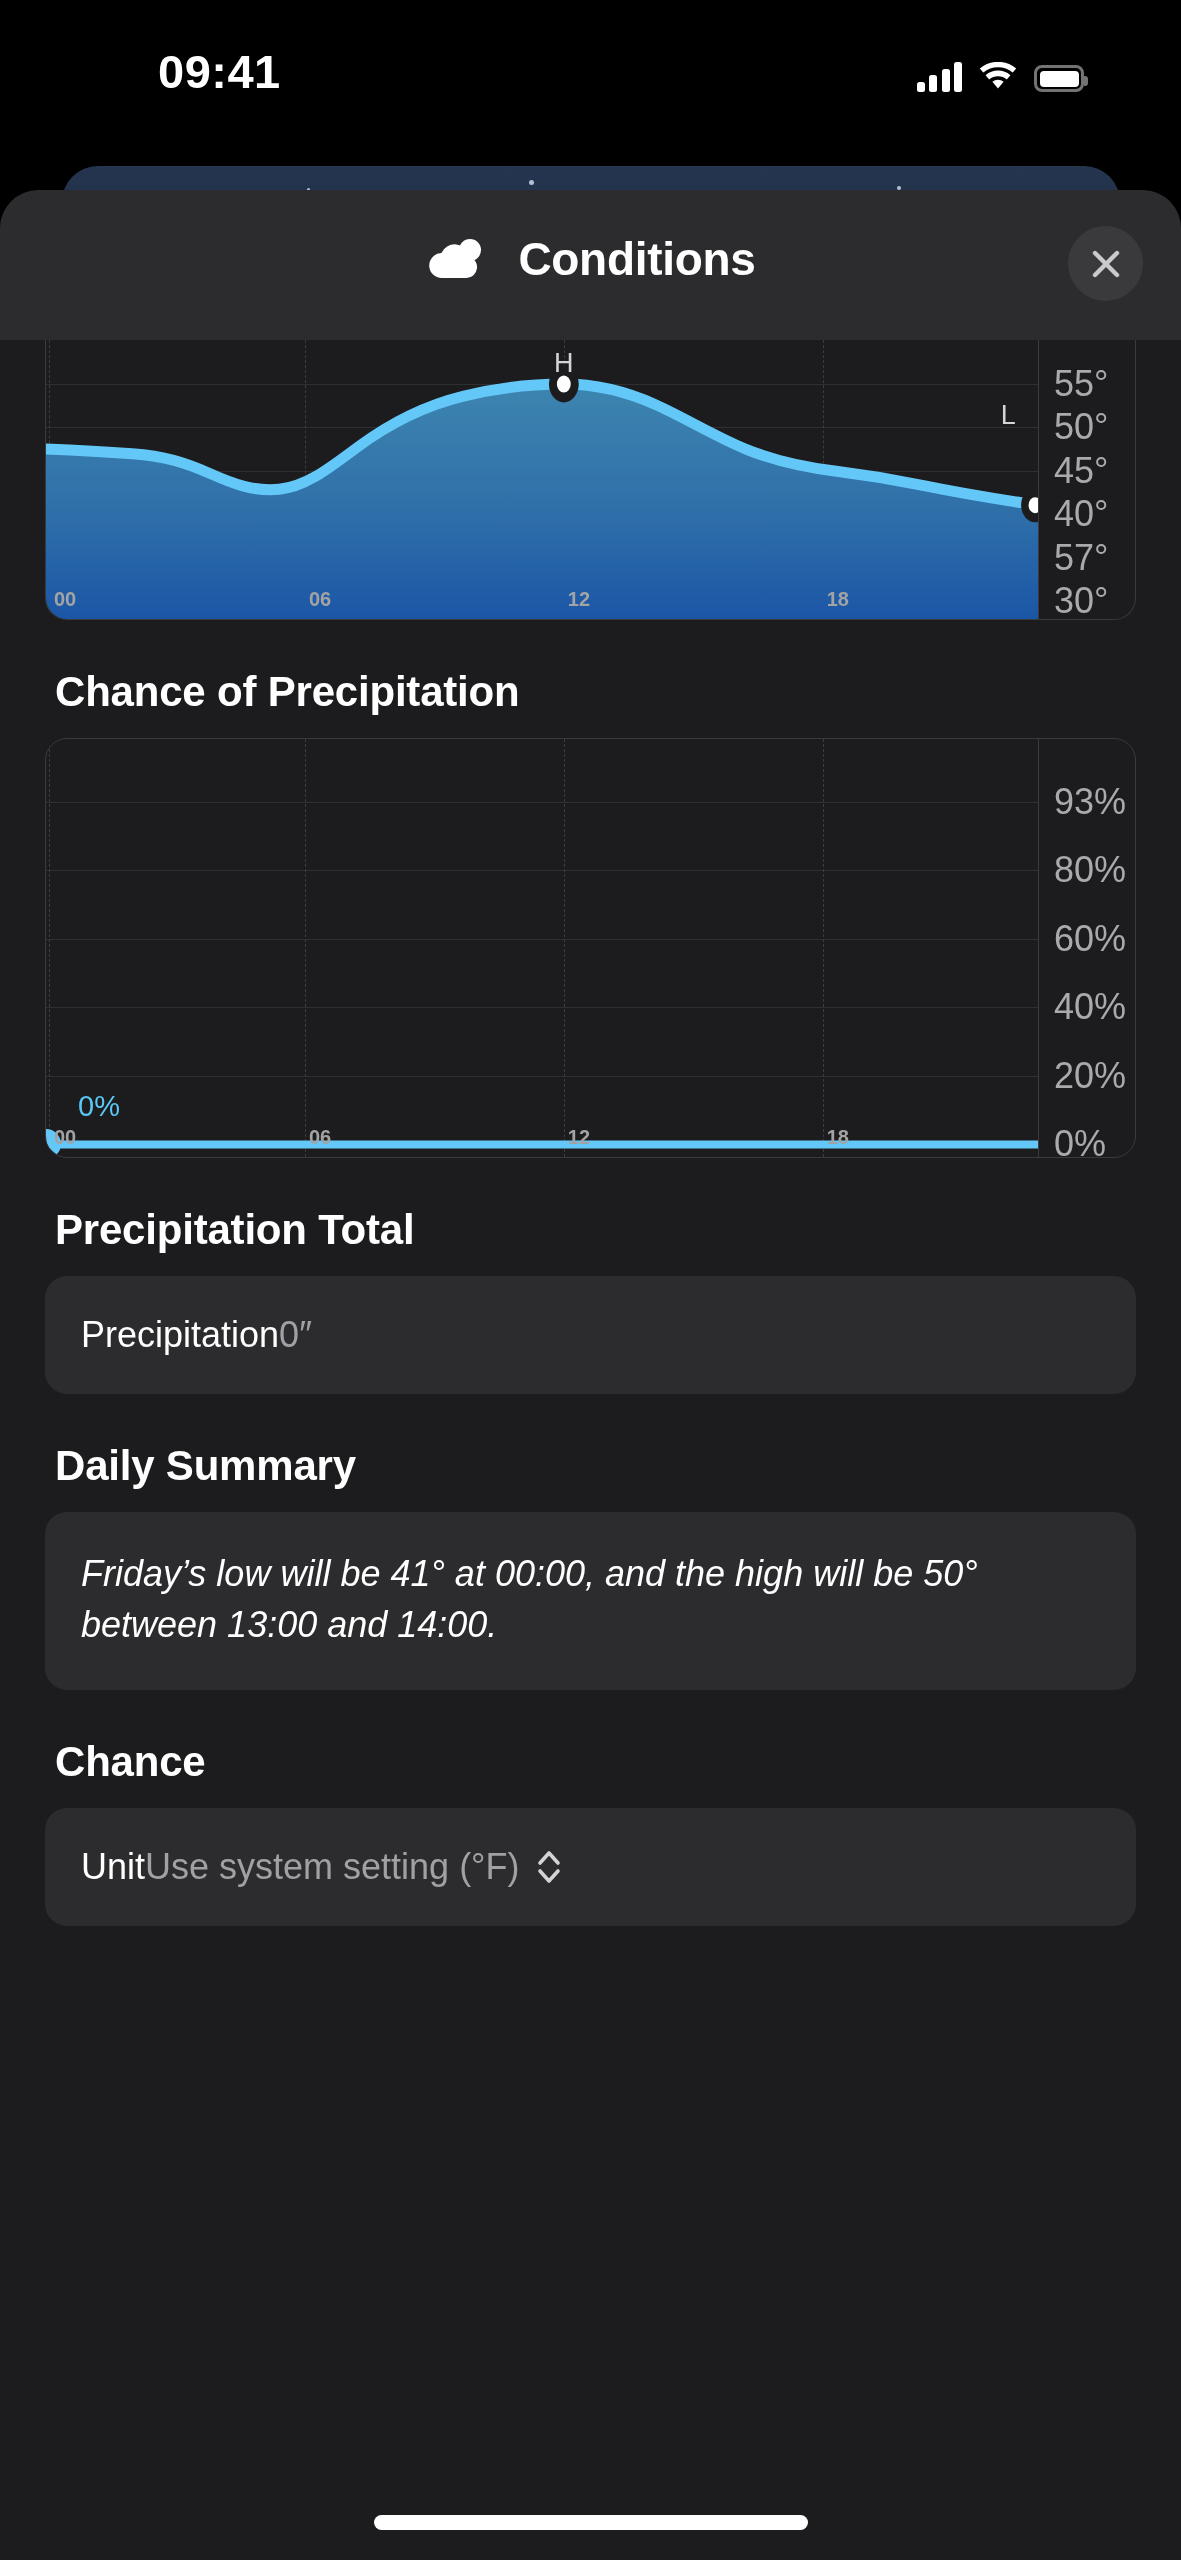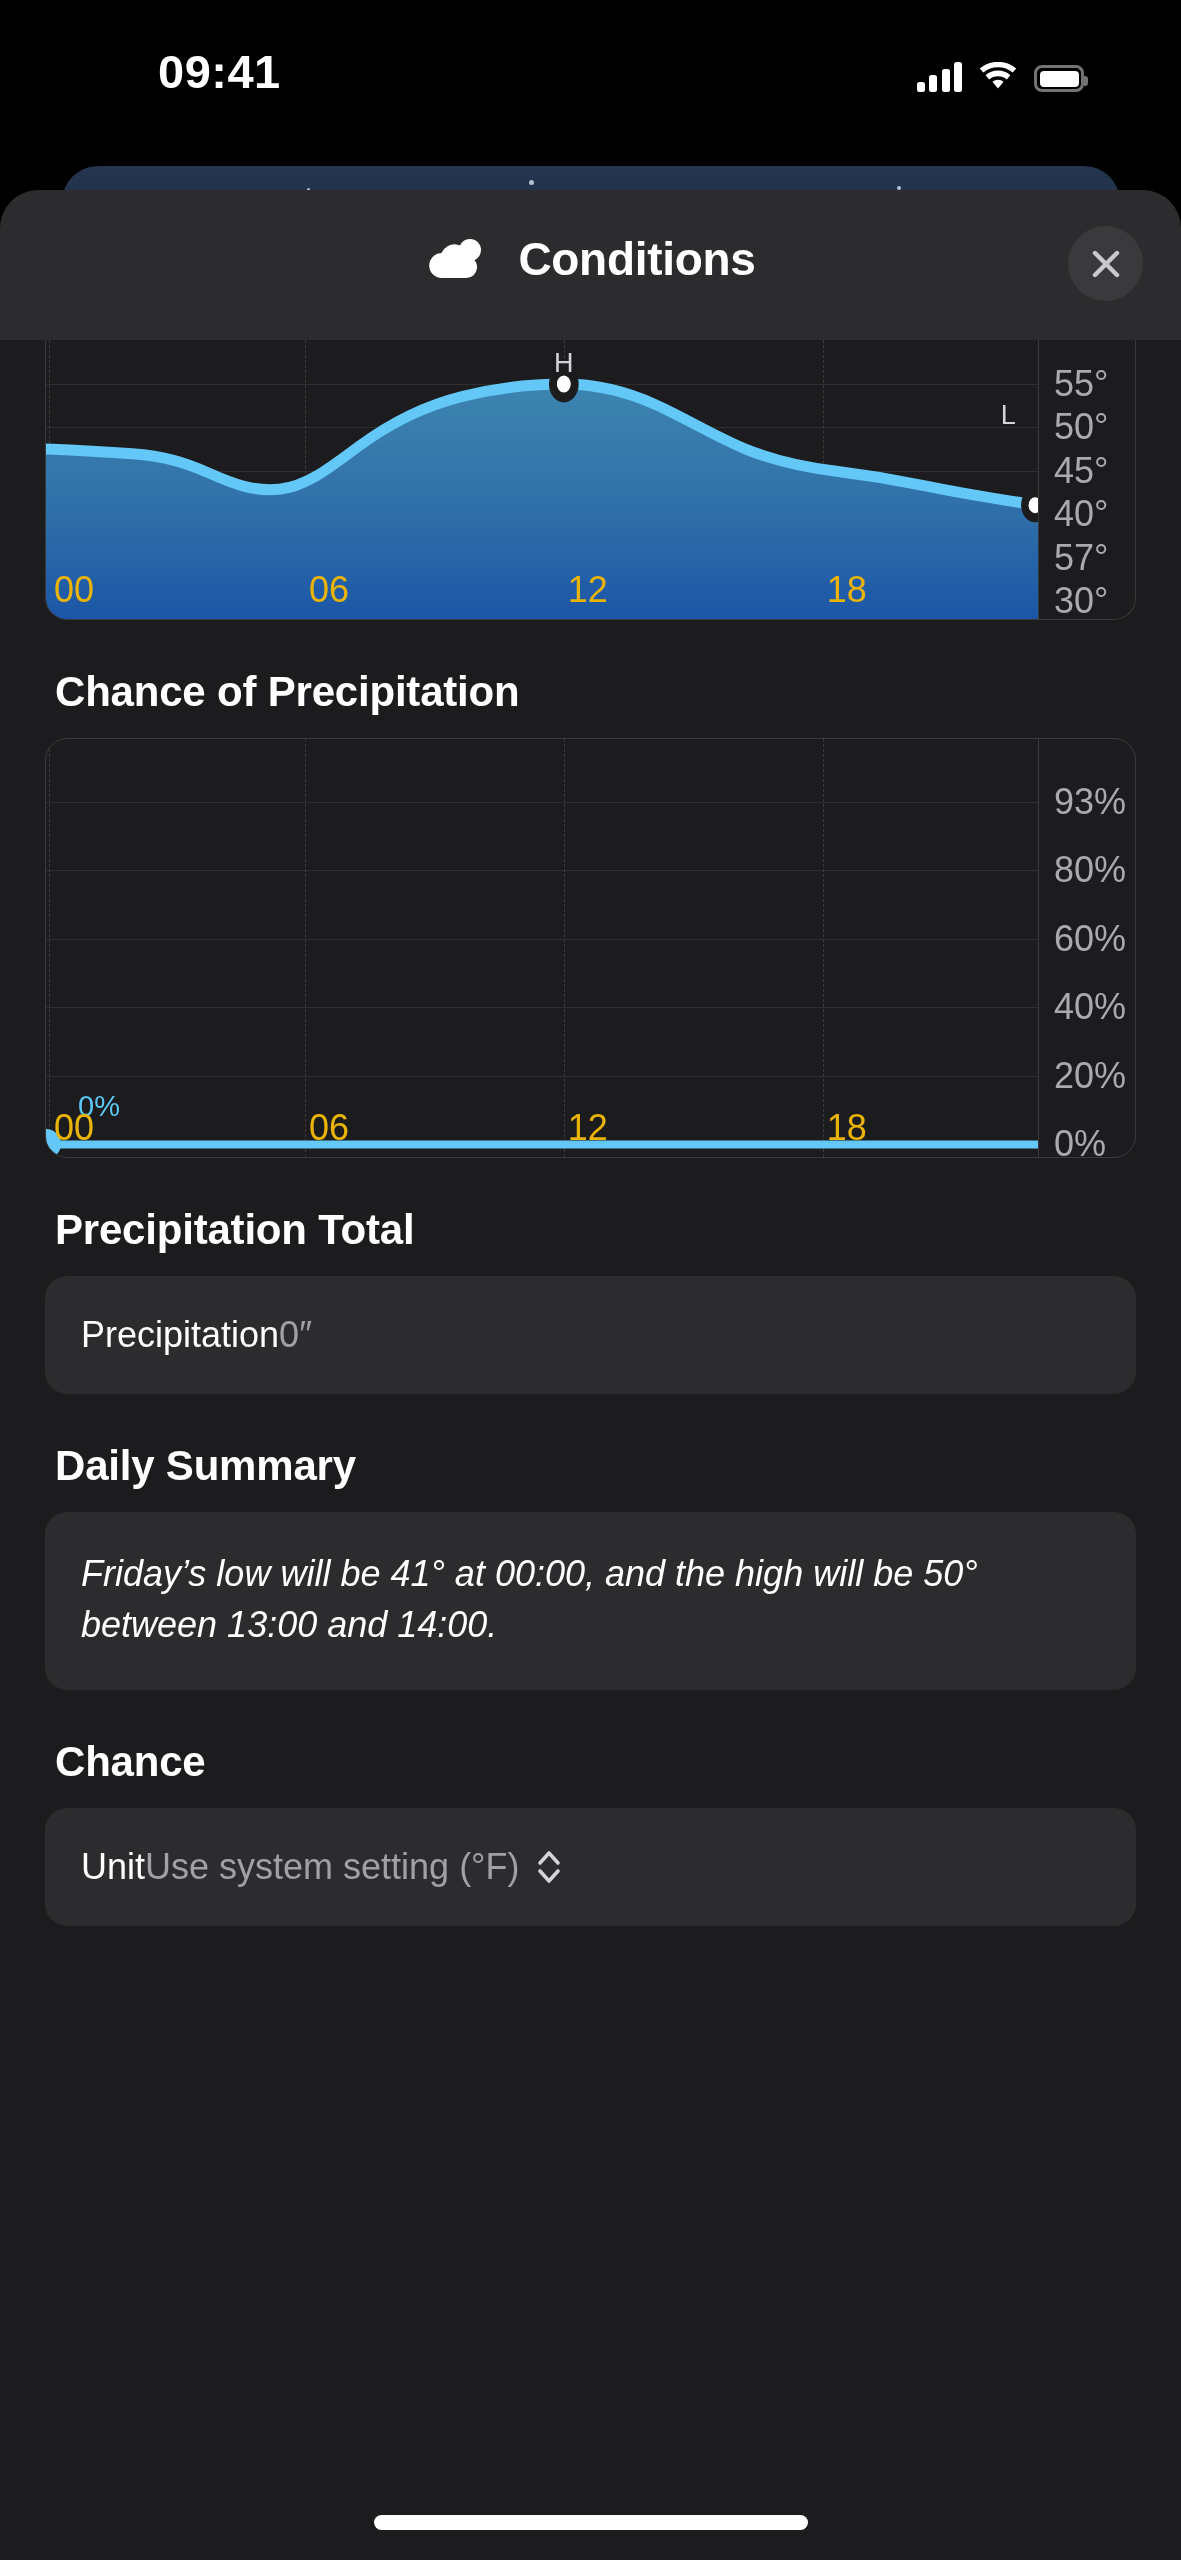--- a/index.html
+++ b/index.html
@@ -200,22 +200,23 @@
   }
   .hgrid {
     position: absolute;
     left: 0; right: 0;
     height: 0;
     border-top: 1.3px solid #2f2f31;
   }
   .xtick {
     position: absolute;
     bottom: 8px;
-    font-size: 36px;
-    color: #eab308;
+    font-size: 20px;
+    color: #a3a3a3;
+    font-weight: bold;
   }
 
   .chart-svg { position: absolute; left: 0; top: 0; width: 100%; height: 100%; }
 
   .hl-mark {
     position: absolute;
     font-size: 27px;
     color: #d4d4d8;
     transform: translateX(-50%);
   }

